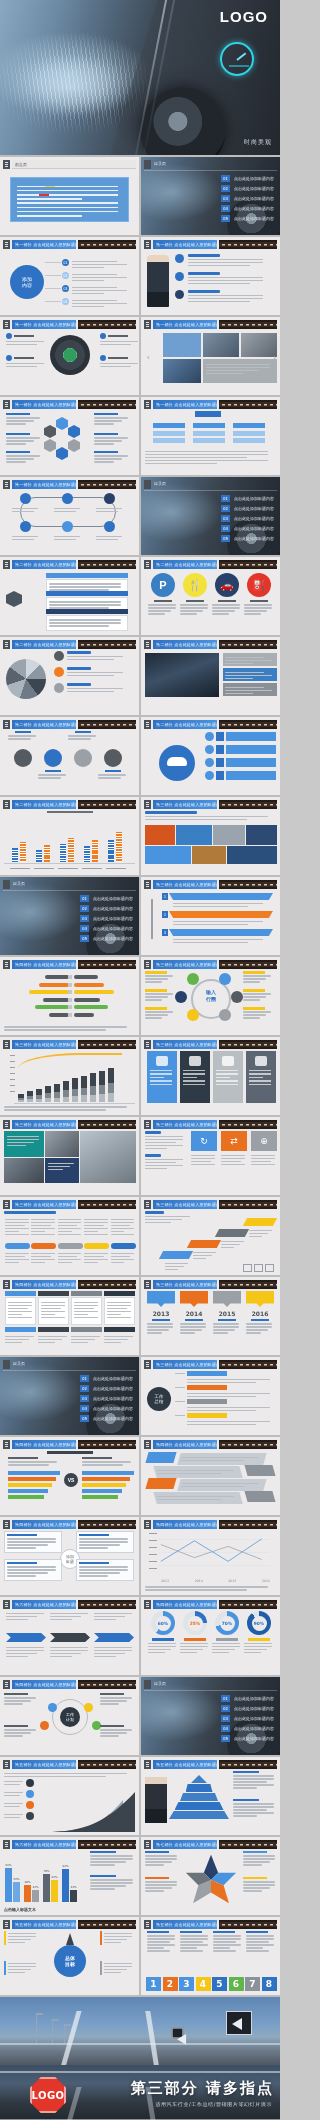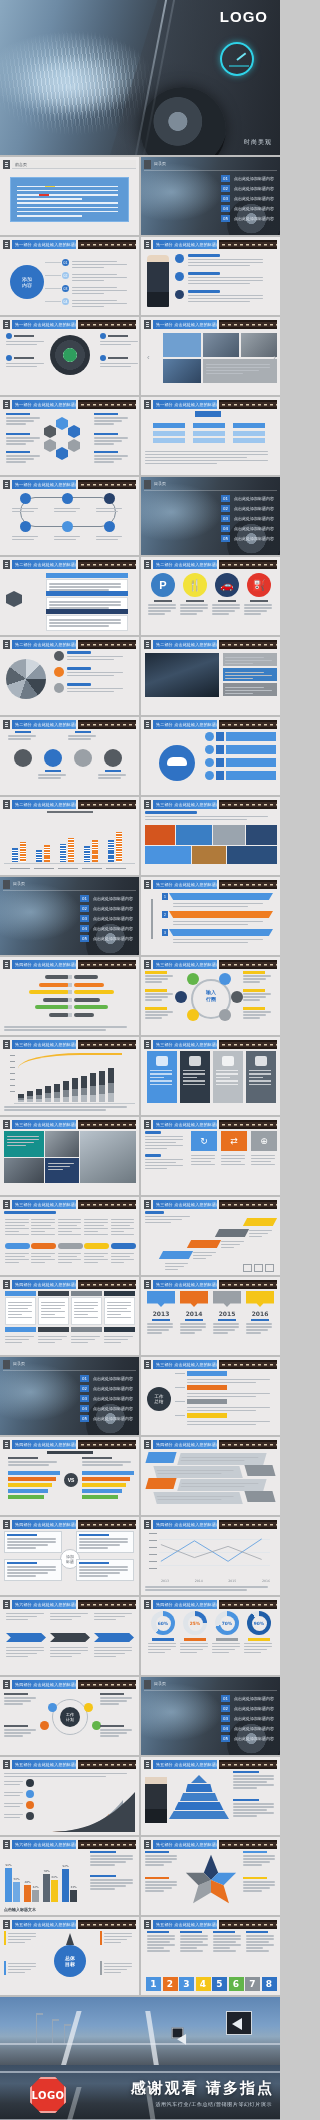--- a/index.html
+++ b/index.html
@@ -2153,18 +2153,18 @@
     </div>
 
     <div class="end-road2">
       <div class="rail" style="top:6px;"></div>
       <div class="rail" style="bottom:6px;"></div>
       <div class="lane a" style="bottom:-20px; opacity:.5;"></div>
       <div class="lane b" style="bottom:-20px; opacity:.5;"></div>
       <div class="stopsign">
         <span>LOGO</span>
       </div>
-      <div class="thanks">感谢观看  请多指点</div>
+      <div class="thanks">第三部分  请多指点</div>
       <div class="thanks-sub">适用汽车行业/工作总结/营销图片等幻灯片演示</div>
     </div>
 
   </div>
 </div>
 
 </body></html>

